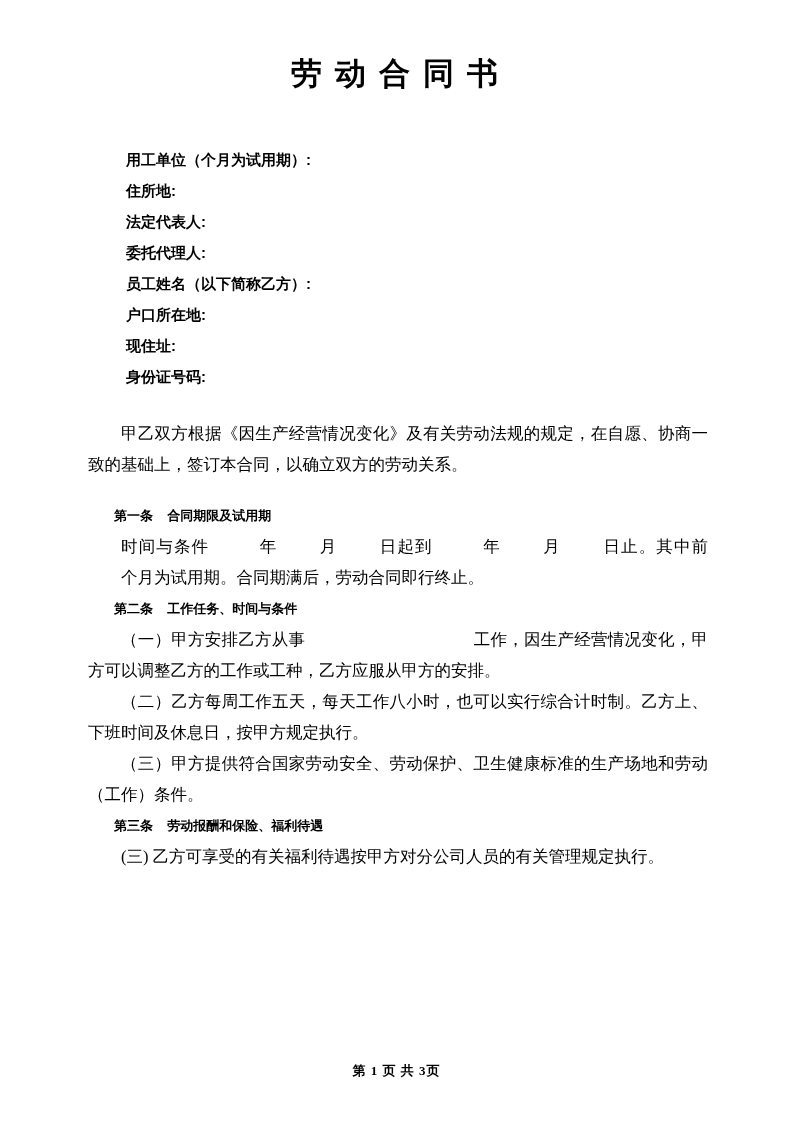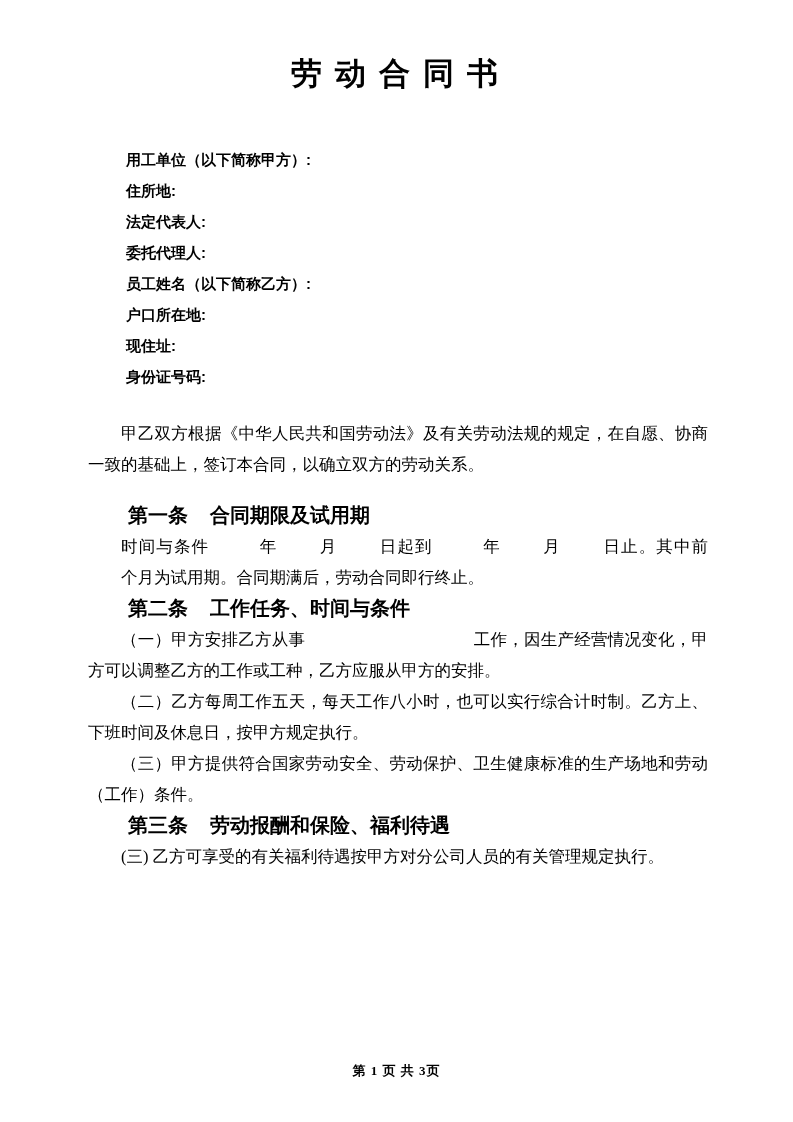--- a/index.html
+++ b/index.html
@@ -78,21 +78,21 @@
     text-indent: 2em;
   }
 
   .spacer-intro { height: 26px; }
   .spacer-sec   { height: 20px; }
 
   
   .sec-head {
     font-family: "Liberation Sans", "DejaVu Sans", sans-serif;
     font-weight: bold;
-    font-size: 20px;
+    font-size: 13px;
     line-height: 31px;
     text-indent: 2em;
     color: #000000;
     margin: 0;
     white-space: pre;
   }
   .sec-head .sec-gap { display: inline-block; width: 1.1em; }
 
   
   .blank {
@@ -124,33 +124,33 @@
 </head>
 <body>
 
 <div class="page">
 
   <div class="doc-title">劳动合同书</div>
 
   <div class="content">
 
     <div class="party-block">
-      <div class="party-line">用工单位（以下简称甲方）:</div>
+      <div class="party-line">用工单位（个月为试用期）:</div>
       <div class="party-line">住所地:</div>
       <div class="party-line">法定代表人:</div>
       <div class="party-line">委托代理人:</div>
       <div class="party-line">员工姓名（以下简称乙方）:</div>
       <div class="party-line">户口所在地:</div>
       <div class="party-line">现住址:</div>
       <div class="party-line">身份证号码:</div>
     </div>
 
     <div class="spacer-intro"></div>
 
-    <p class="para indent2">甲乙双方根据《中华人民共和国劳动法》及有关劳动法规的规定，在自愿、协商一致的基础上，签订本合同，以确立双方的劳动关系。</p>
+    <p class="para indent2">甲乙双方根据《因生产经营情况变化》及有关劳动法规的规定，在自愿、协商一致的基础上，签订本合同，以确立双方的劳动关系。</p>
 
     <div class="spacer-sec"></div>
 
     <p class="sec-head"><span>第一条</span><span class="sec-gap"></span><span>合同期限及试用期</span></p>
 
     <p class="para indent2"><span>时间与条件</span><span class="blank w3"> </span><span>年</span><span class="blank w25"> </span><span>月</span><span class="blank w25"> </span><span>日起到</span><span class="blank w3"> </span><span>年</span><span class="blank w25"> </span><span>月</span><span class="blank w25"> </span><span>日止。其中前</span><span class="blank w2"> </span><span>个月为试用期。合同期满后，劳动合同即行终止。</span></p>
 
     <p class="sec-head"><span>第二条</span><span class="sec-gap"></span><span>工作任务、时间与条件</span></p>
 
     <p class="para indent2"><span>（一）甲方安排乙方从事</span><span class="blank w10"> </span><span>工作，因生产经营情况变化，甲方可以调整乙方的工作或工种，乙方应服从甲方的安排。</span></p>

